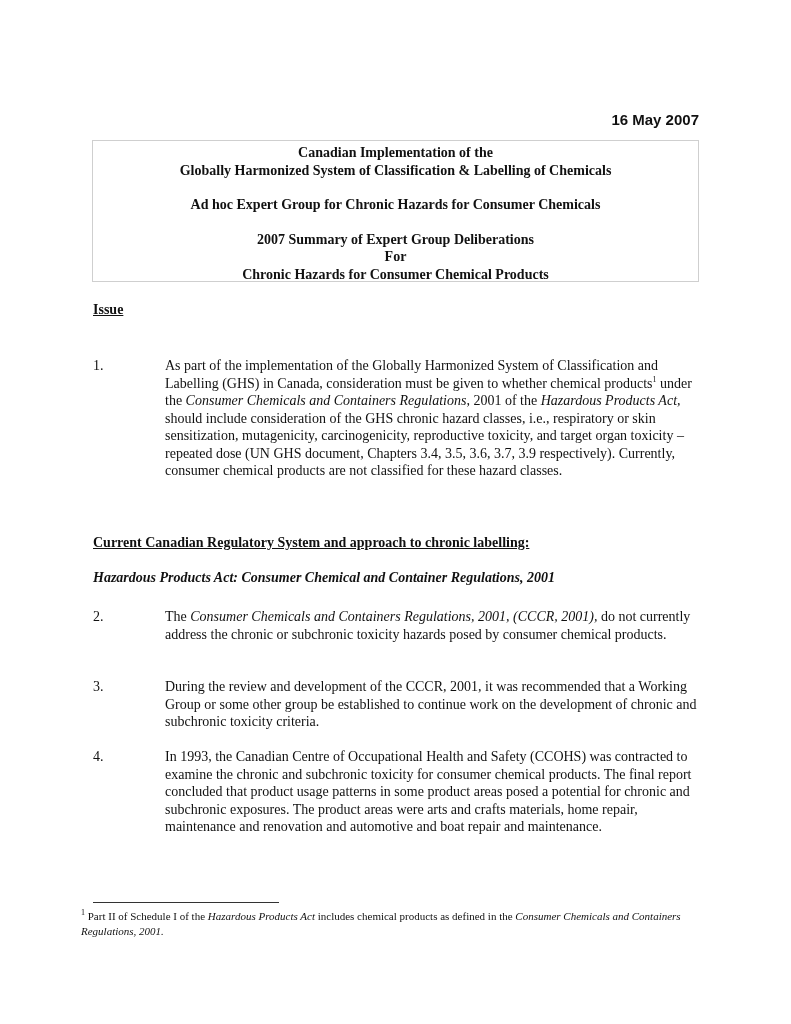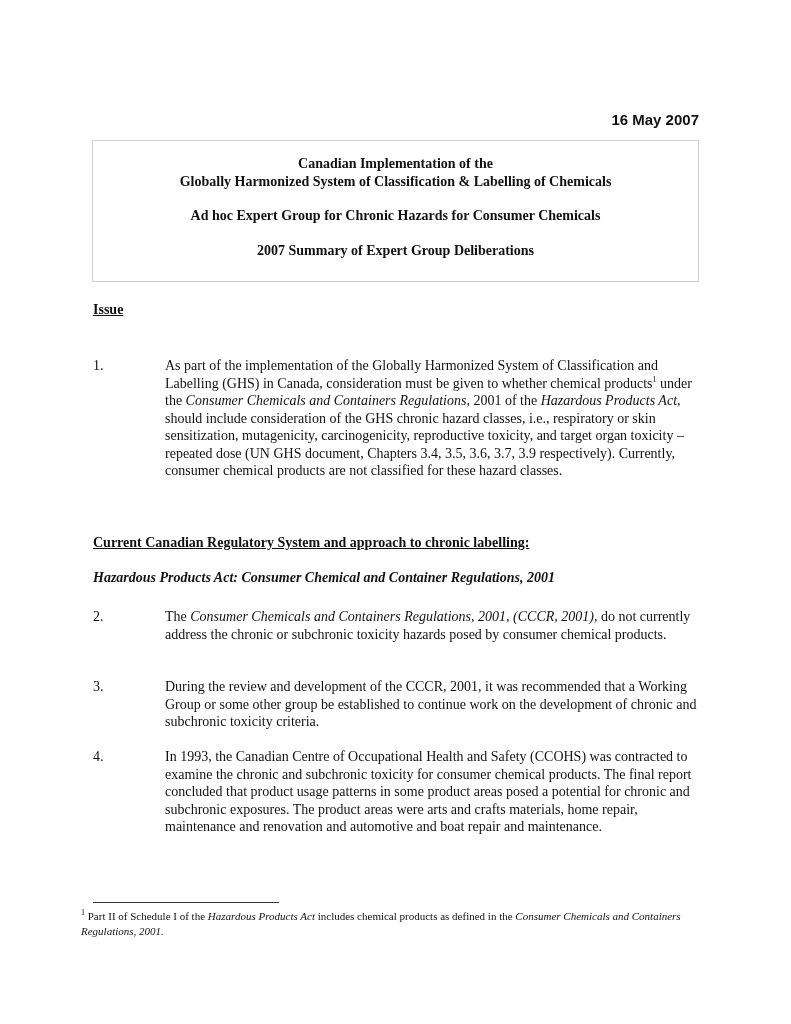--- a/index.html
+++ b/index.html
@@ -2,21 +2,21 @@
 <html><head>
 <meta charset="utf-8">
 <style>
   html, body { margin: 0; padding: 0; background: #ffffff; }
   body { width: 791px; height: 1024px; position: relative; overflow: hidden;
          font-family: "Liberation Serif", "DejaVu Serif", serif; color: #111; }
   .date { position: absolute; right: 92px; top: 111px; font-family: "Liberation Sans", "DejaVu Sans", sans-serif;
           font-weight: bold; font-size: 15px; }
   .title-box { position: absolute; left: 92px; top: 140px; width: 607px; height: 142px;
                border: 1px solid #cfcfcf; box-sizing: border-box; text-align: center;
-               font-weight: bold; font-size: 14px; line-height: 17.5px; padding-top: 14px; }
+               font-weight: bold; font-size: 14px; line-height: 17.5px; padding-top: 3px; }
   .title-box .gap { height: 17px; }
   .heading { position: absolute; left: 93px; font-weight: bold; text-decoration: underline; font-size: 14px; }
   .subheading { position: absolute; left: 93px; font-weight: bold; font-style: italic; font-size: 14px; }
   .para { position: absolute; left: 93px; width: 610px; font-size: 14px; line-height: 17.5px; }
   .para .num { position: absolute; left: 0; top: 0; }
   .para .txt { margin-left: 72px; display: block; }
   sup { font-size: 8px; line-height: 0; }
   .fn-rule { position: absolute; left: 93px; top: 902px; width: 186px; height: 1px; background: #333; }
   .footnote { position: absolute; left: 81px; top: 882px; top: 909px; width: 600px; font-size: 11px; line-height: 15px; }
 </style>
@@ -25,20 +25,22 @@
 
 <div class="date">16 May 2007</div>
 
 <div class="title-box">
   <div>Canadian Implementation of the</div>
   <div>Globally Harmonized System of Classification &amp; Labelling of Chemicals</div>
   <div class="gap"></div>
   <div>Ad hoc Expert Group for Chronic Hazards for Consumer Chemicals</div>
   <div class="gap"></div>
   <div>2007 Summary of Expert Group Deliberations</div>
+  <div>For</div>
+  <div>Chronic Hazards for Consumer Chemical Products</div>
 </div>
 
 <div class="heading" style="top:302px">Issue</div>
 
 <div class="para" style="top:357px">
   <span class="num">1.</span>
   <span class="txt"><span>As part of the implementation of the Globally Harmonized System of Classification and Labelling (GHS) in Canada, consideration must be given to whether chemical products</span><sup>1</sup><span> under the </span><i>Consumer Chemicals and Containers Regulations</i><span>, 2001 of the </span><i>Hazardous Products Act,</i><span> should include consideration of the GHS chronic hazard classes, i.e., respiratory or skin sensitization, mutagenicity, carcinogenicity, reproductive toxicity, and target organ toxicity – repeated dose (UN GHS document, Chapters 3.4, 3.5, 3.6, 3.7, 3.9 respectively).  Currently, consumer chemical products are not classified for these hazard classes.</span></span>
 </div>
 
 <div class="heading" style="top:535px">Current Canadian Regulatory System and approach to chronic labelling:</div>

